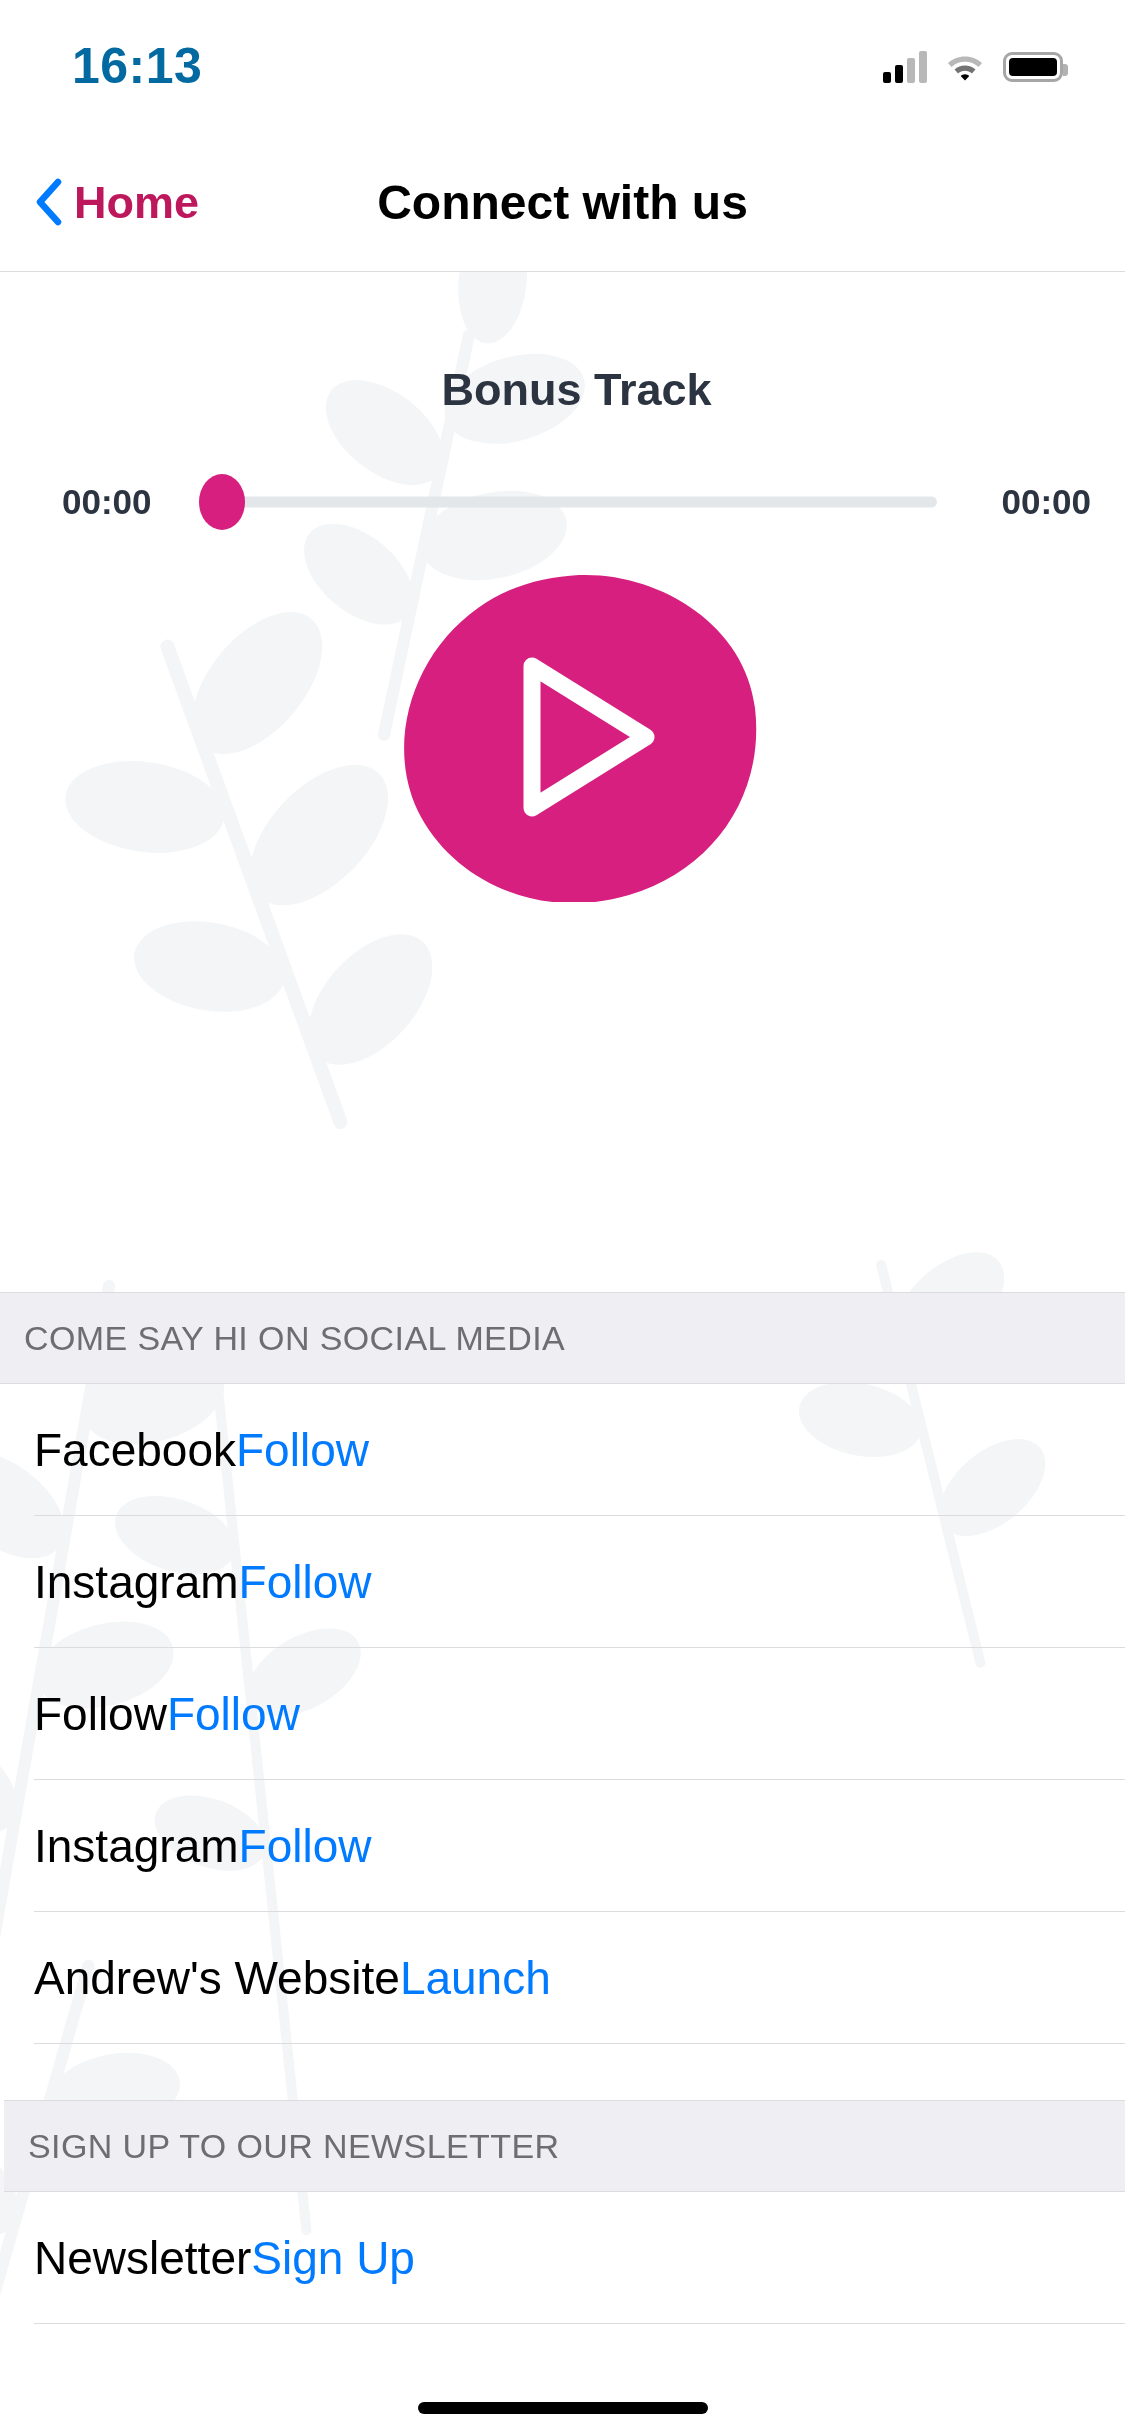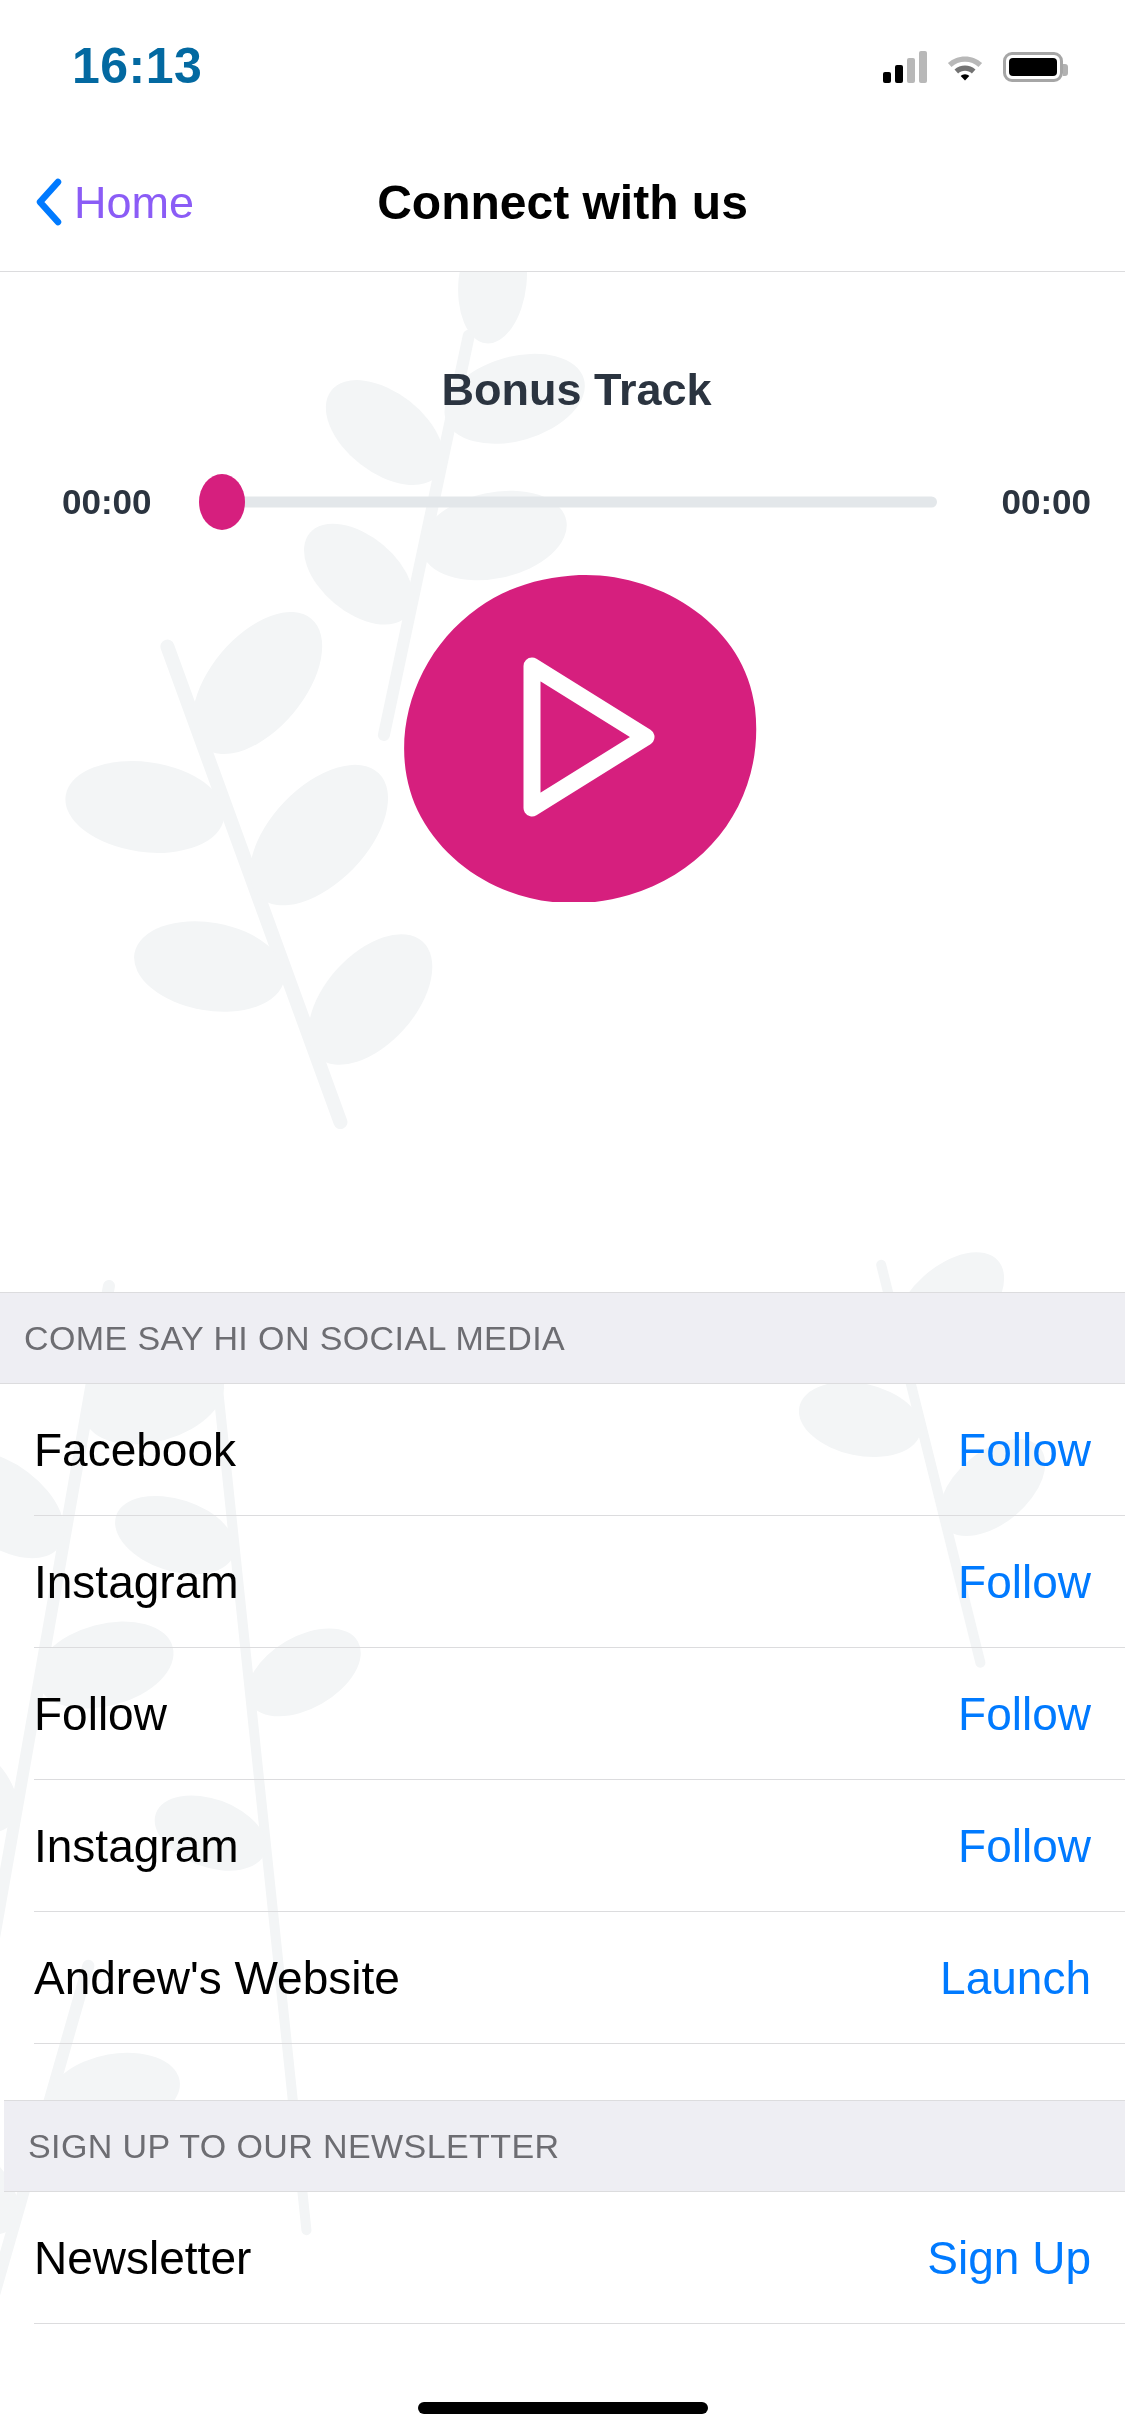--- a/index.html
+++ b/index.html
@@ -66,21 +66,21 @@
     background:rgba(255,255,255,0.96);
     border-bottom:1px solid #dcdcde;
     z-index:10;
   }
   #nav-back {
     position:absolute; left:34px; top:0; height:140px;
     display:flex; align-items:center; gap:12px;
     cursor:pointer;
   }
   #nav-back .chev { width:28px; height:48px; display:block; }
-  #nav-back-label { font-size:45px; color:#8b5cf6; line-height:1; }
+  #nav-back-label { font-size:45px; color:#be185d; line-height:1;font-weight:bold; }
   #nav-title {
     position:absolute; left:0; top:0; width:1125px; height:140px;
     display:flex; align-items:center; justify-content:center;
     font-size:48px; font-weight:700; color:#000;
   }
 
   
   #player { position:absolute; top:272px; left:0; width:1125px; height:980px; z-index:5;margin-left:14px; }
   #track-title {
     position:absolute; top:92px; left:0; width:1125px;
@@ -123,21 +123,21 @@
     border-top:1px solid #dcdcde;
     border-bottom:1px solid #dcdcde;
     display:flex; align-items:center;
     padding-left:24px;
     font-size:34px; color:#6d6d72; letter-spacing:0.4px;
     z-index:5;
   }
   .list-group { position:relative; width:1125px; background:rgba(255,255,255,0.0); z-index:5; }
   .list-row {
     position:relative; width:1125px; height:132px;
-    display:flex; align-items:center; justify-content:space-between;
+    display:flex; align-items:center; 
     padding:0 34px; cursor:pointer;
   }
   .list-row::after {
     content:""; position:absolute; left:34px; right:0; bottom:0;
     height:1px; background:#dcdcde;
   }
   .row-label { font-size:46px; color:#000; }
   .row-action { font-size:46px; color:#007aff; }
 
   #social-list { position:absolute; top:1292px; left:0; }

